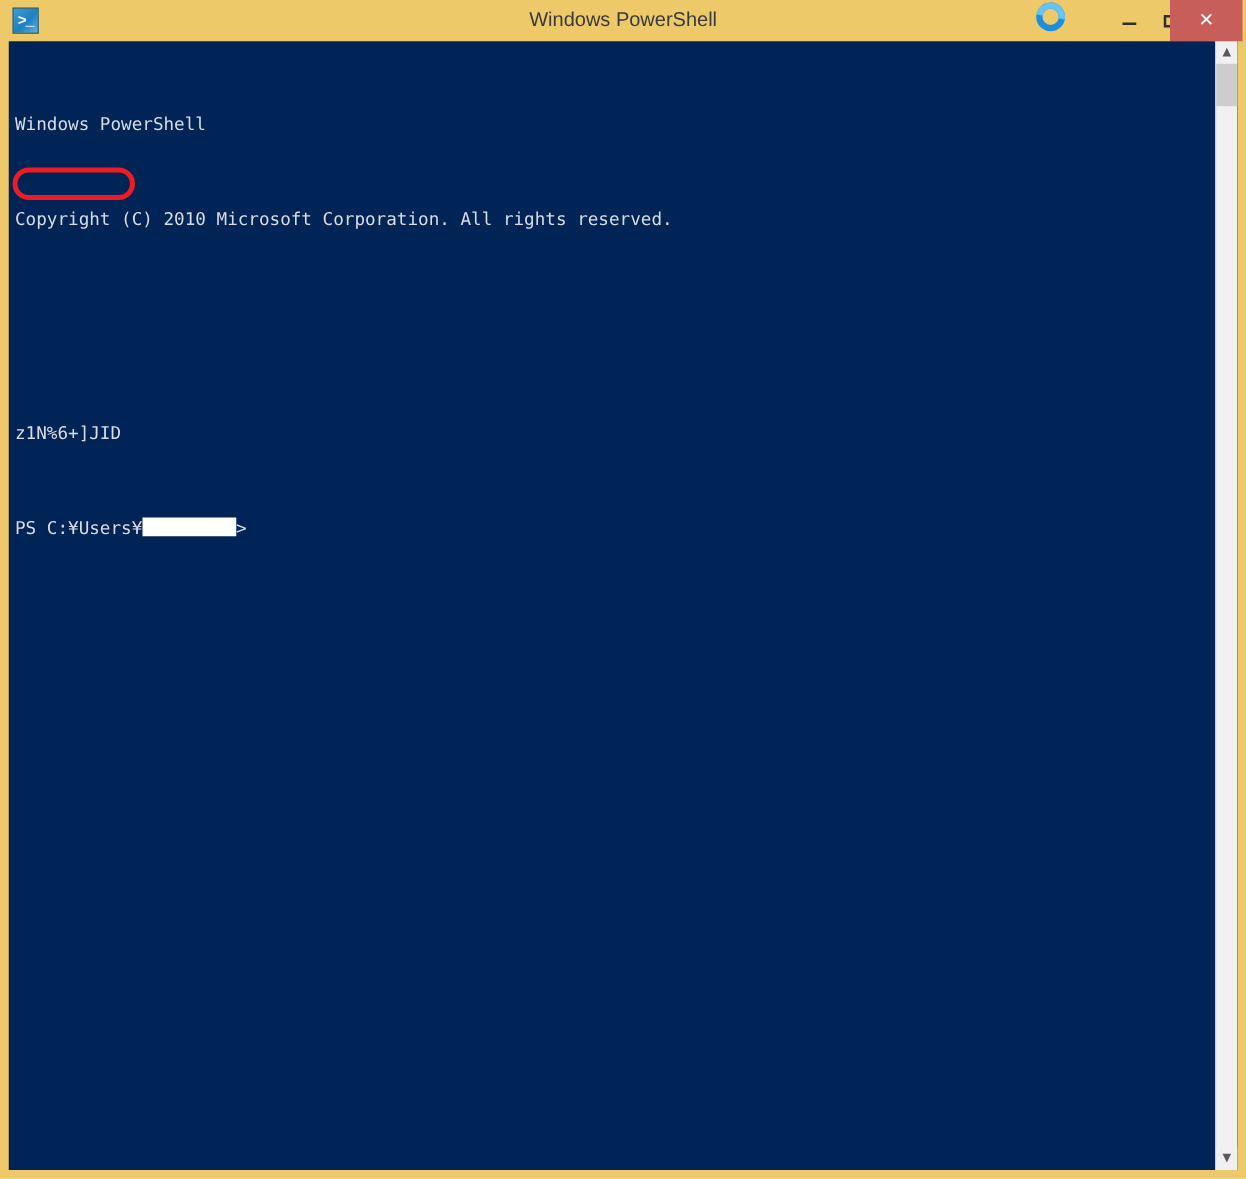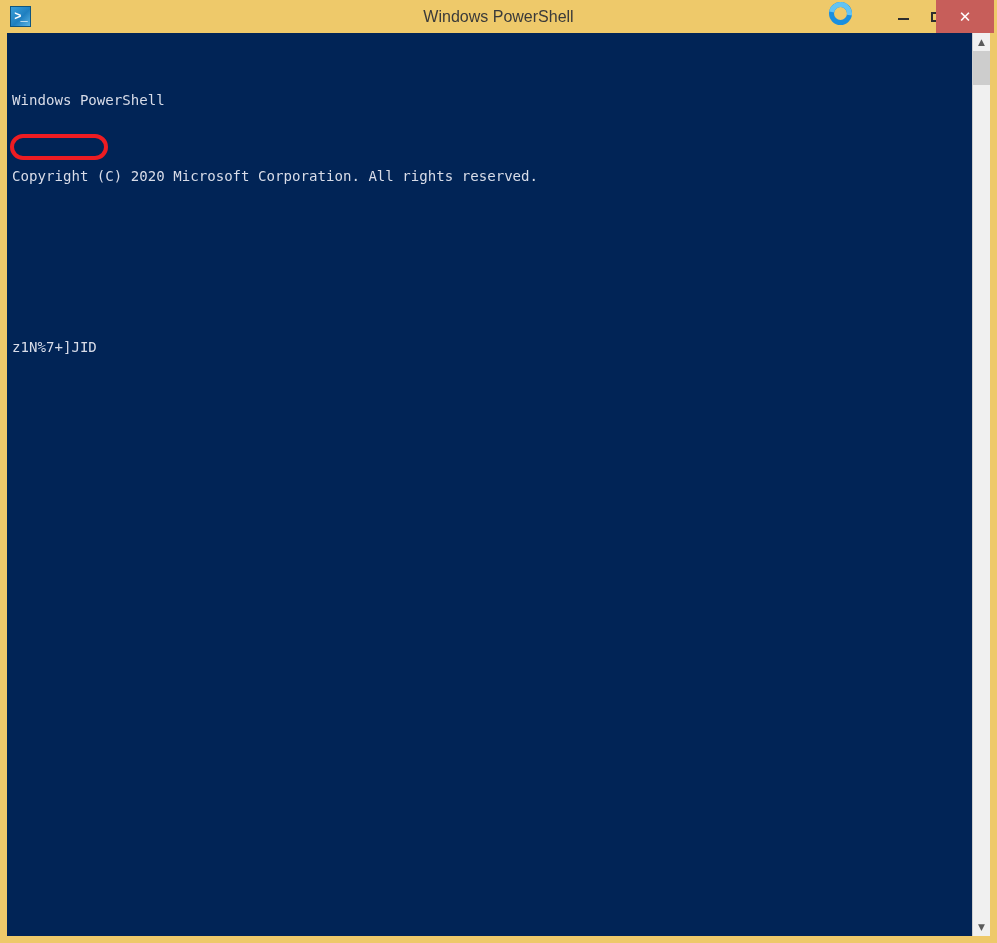--- a/index.html
+++ b/index.html
@@ -260,27 +260,28 @@
       <span class="ic-close">✕</span>
     </div>
   </div>
 
   <div class="console">
 
     <div class="console-text">
 
       <div class="line"><span>Windows PowerShell</span></div>
 
-      <div class="line"><span>Copyright (C) 2020 Microsoft Corporation. All rights reserved.</span></div>
+      <div class="line"><span>Copyright (C) 2010 Microsoft Corporation. All rights reserved.</span></div>
 
       <div class="line"><span></span></div>
 
 
-      <div class="line"><span>z1N%7+]JID</span></div>
-
+      <div class="line"><span>z1N%6+]JID</span></div>
+
+      <div class="line"><span>PS C:¥Users¥</span><span class="redact"></span><span>&gt;</span></div>
 
     </div>
 
     <div class="annotation-oval"></div>
 
     <div class="scrollbar">
       <div class="sb-arrow sb-up">▲</div>
       <div class="sb-thumb"></div>
       <div class="sb-arrow sb-down">▼</div>
     </div>

